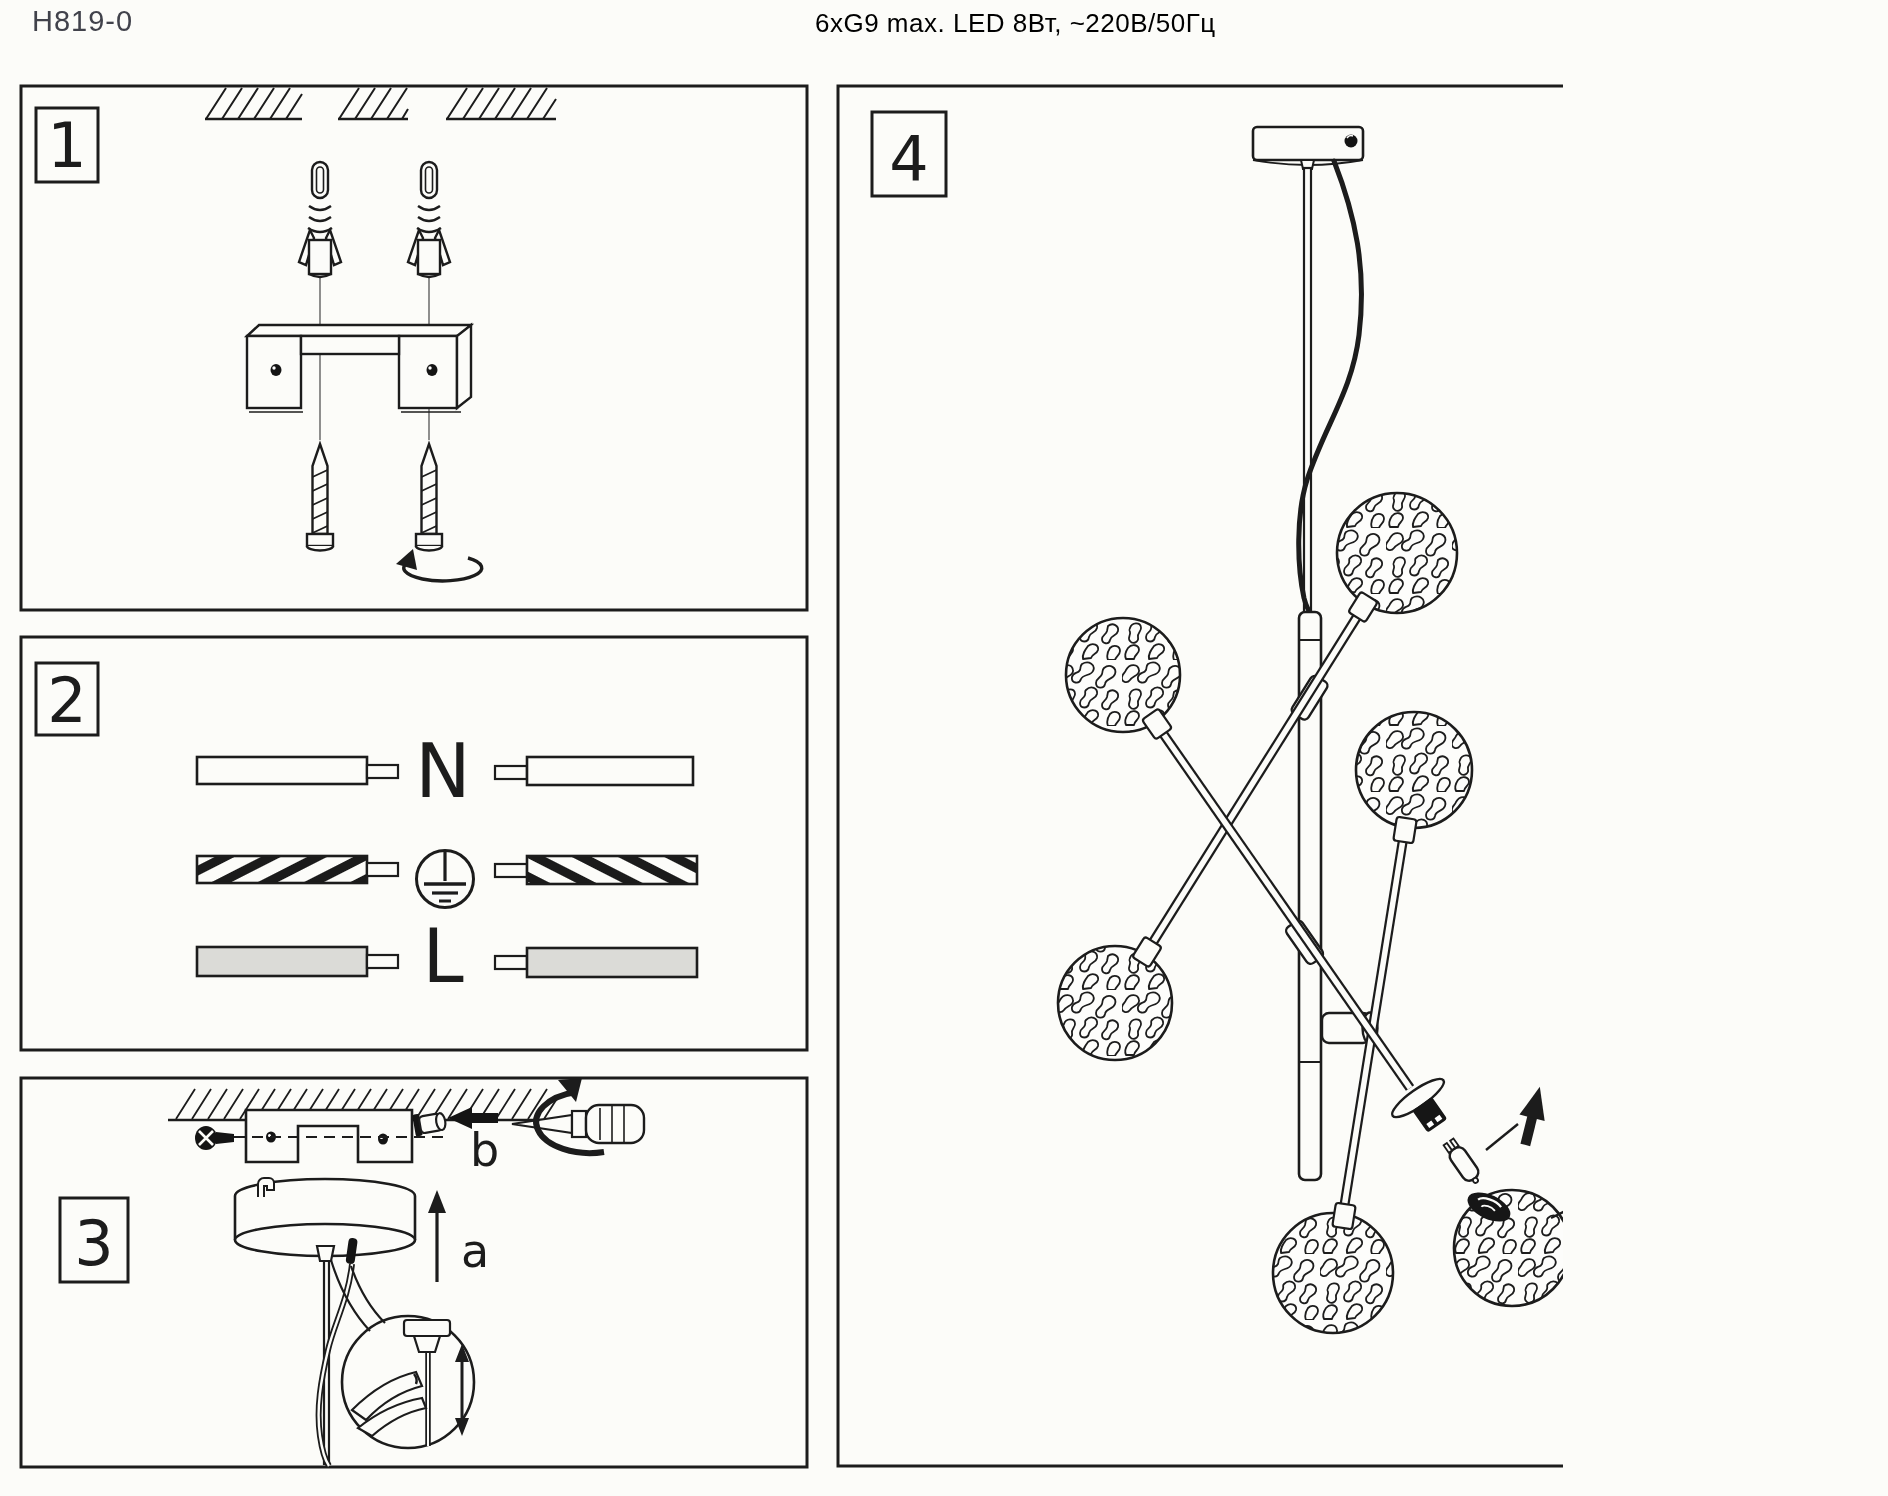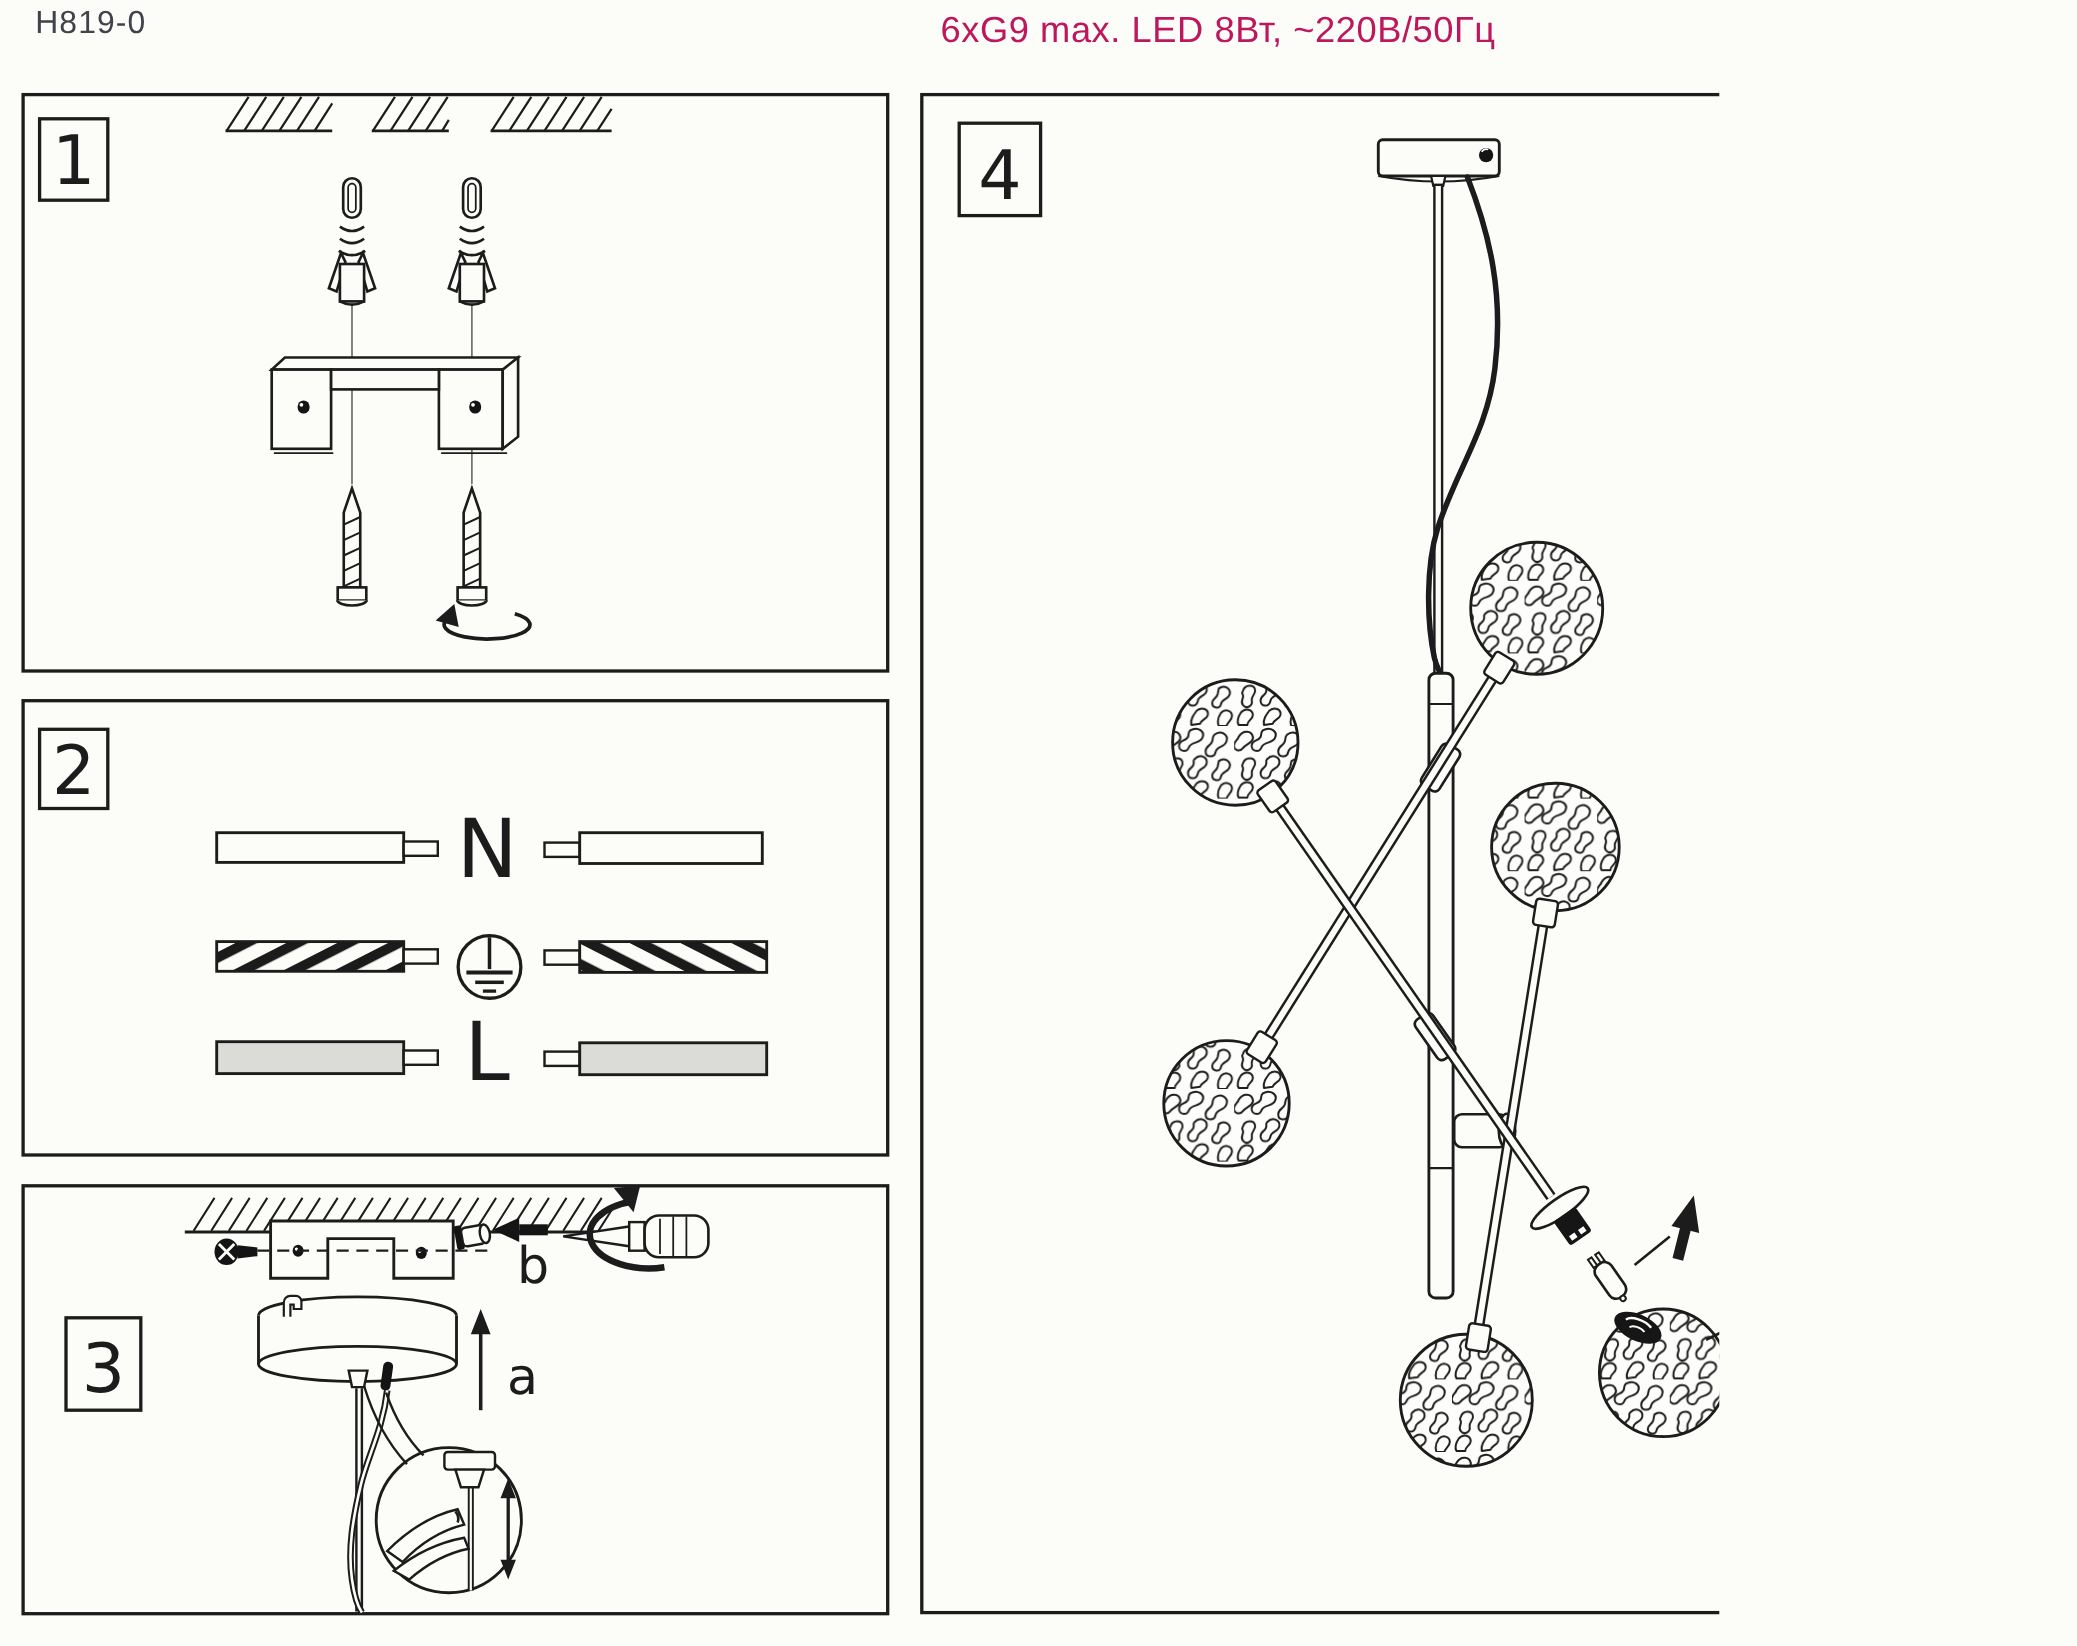--- a/index.html
+++ b/index.html
@@ -1,19 +1,19 @@
 <!DOCTYPE html>
 <html><head>
 <meta charset="utf-8">
 <style>
   html,body{margin:0;padding:0;background:#fcfcf9;}
   .page{position:relative;width:1563px;height:1496px;background:#fcfcf9;overflow:hidden;
         font-family:"Liberation Sans", sans-serif;}
   .hdr-code{position:absolute;left:32px;top:5px;font-size:29px;letter-spacing:1px;color:#41424b;}
-  .hdr-spec{position:absolute;left:855px;top:8px;font-size:33px;letter-spacing:.5px;color:#be185d;}
+  .hdr-spec{position:absolute;left:815px;top:8px;font-size:26px;letter-spacing:.5px;color:#000000;}
   svg{position:absolute;}
   svg text{font-family:"DejaVu Sans","Liberation Sans",sans-serif;fill:#1c1c1c;}
   .stepnum{font-size:62px;}
 </style>
 </head>
 <body>
 
 <div class="page">
 
   <div class="hdr-code">H819-0</div>

